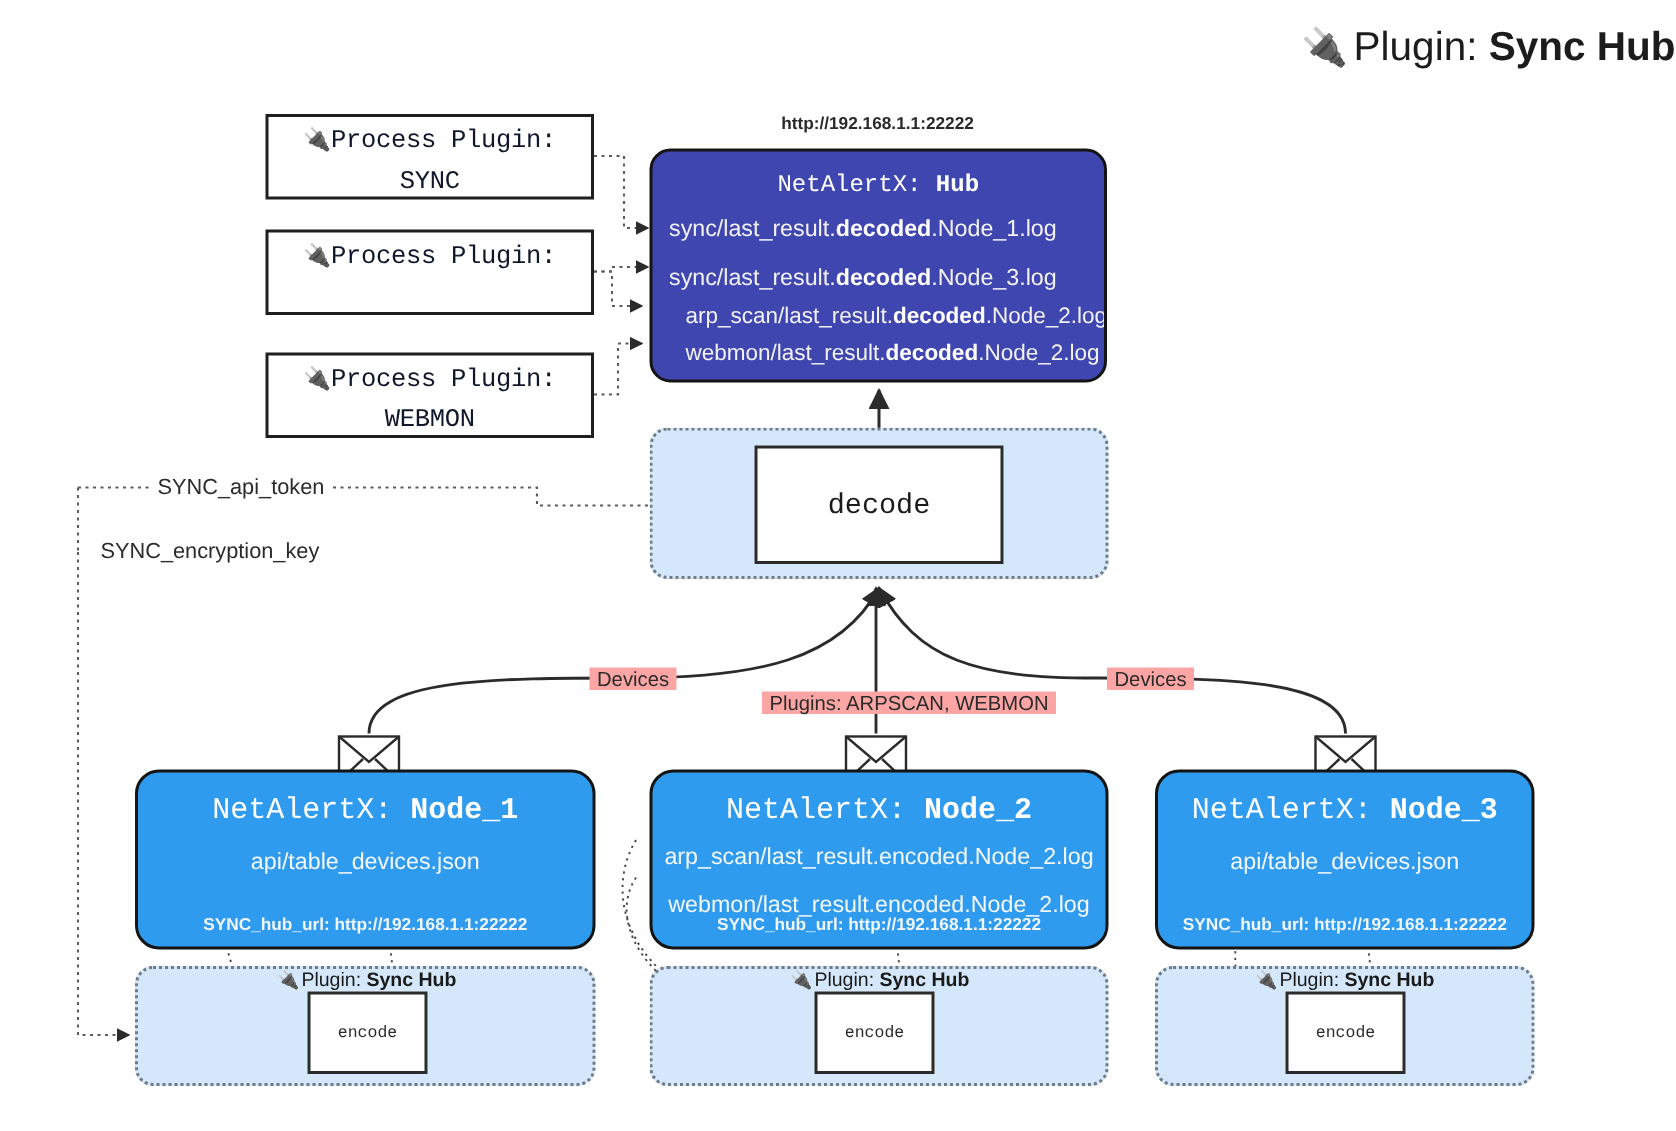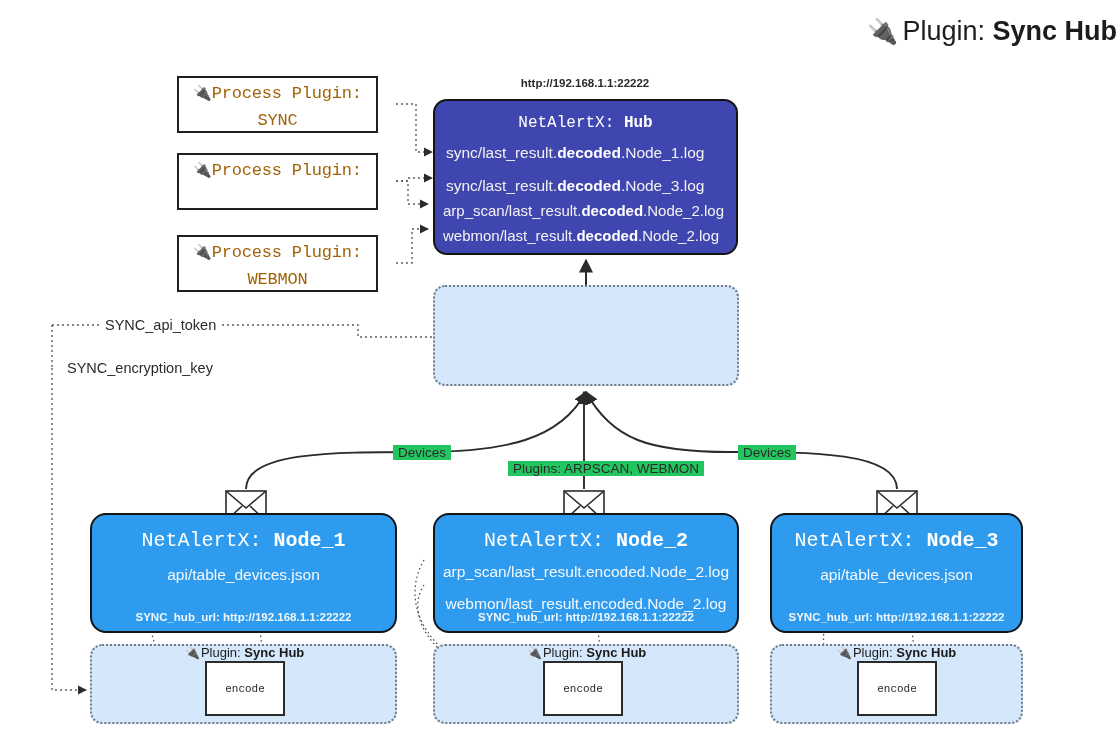--- a/index.html
+++ b/index.html
@@ -47,29 +47,29 @@
   #page-title .plug {
     font-size: 25px;
     margin-right: 4px;
   }
   #page-title .strong { font-weight: bold; }
 
   
   .proc-box {
     position: absolute;
     box-sizing: border-box;
-    width: 201px;
+    width: 219px;
     height: 57px;
     border: 2px solid #1f1f1f;
     background: #ffffff;
     font-family: "Liberation Mono", monospace;
     font-size: 17px;
     line-height: 27px;
     text-align: center;
-    color: #a16207;
+    color: #0f172a;
     padding-top: 2px;
     letter-spacing: -0.2px;
   }
   .proc-box .ln1 { display: block; white-space: nowrap; }
   .proc-box .ln2 { display: block; white-space: nowrap; }
   .proc-box .plug { font-family: "DejaVu Sans", sans-serif; font-size: 15px; }
   #proc-sync    { left: 177px; top: 76px; }
   #proc-arpscan { left: 177px; top: 153px; }
   #proc-webmon  { left: 177px; top: 235px; }
 
@@ -108,21 +108,21 @@
   #hub-box .hub-title .strong { font-weight: bold; }
   #hub-box .hub-line {
     margin-top: 8px;
     padding-left: 11px;
     font-size: 15.5px;
     line-height: 25px;
     white-space: nowrap;
     color: #f2f2f2;
   }
   #hub-box .hub-line b { font-weight: bold; color: #ffffff; }
-  #hub-box .hub-line.tight { margin-top: 0; padding-left: 8px; font-size: 15px; }
+  #hub-box .hub-line.tight { margin-top: 0; padding-left: 22px; font-size: 15px; }
 
   
   #decode-container {
     position: absolute;
     left: 433px;
     top: 285px;
     width: 306px;
     height: 101px;
     box-sizing: border-box;
     border: 2px dotted #6f7b85;
@@ -156,21 +156,21 @@
     white-space: nowrap;
   }
   #lbl-api-token      { left: 101px; top: 317px; }
   #lbl-encryption-key { left: 63px;  top: 360px; }
 
   
   .edge-label {
     position: absolute;
     font-size: 13.5px;
     color: #2b2b2b;
-    background: #22c55e;
+    background: #fca5a5;
     padding: 0 5px;
     white-space: nowrap;
   }
   #lbl-devices-left  { left: 393px; top: 445px; }
   #lbl-devices-right { left: 738px; top: 445px; }
   #lbl-plugins-mid   { left: 508px; top: 461px; }
 
   
   .node-box {
     position: absolute;
@@ -357,20 +357,21 @@
         <span>NetAlertX:</span>
         <span class="strong">Hub</span>
       </div>
       <div class="hub-line"><span>sync/last_result.</span><b>decoded</b><span>.Node_1.log</span></div>
       <div class="hub-line"><span>sync/last_result.</span><b>decoded</b><span>.Node_3.log</span></div>
       <div class="hub-line tight"><span>arp_scan/last_result.</span><b>decoded</b><span>.Node_2.log</span></div>
       <div class="hub-line tight"><span>webmon/last_result.</span><b>decoded</b><span>.Node_2.log</span></div>
     </div>
 
     <div id="decode-container"></div>
+    <div id="decode-box">decode</div>
 
     <div class="token-label" id="lbl-api-token">SYNC_api_token</div>
     <div class="token-label" id="lbl-encryption-key">SYNC_encryption_key</div>
 
     <div class="edge-label" id="lbl-devices-left">Devices</div>
     <div class="edge-label" id="lbl-devices-right">Devices</div>
     <div class="edge-label" id="lbl-plugins-mid">Plugins: ARPSCAN, WEBMON</div>
 
     <div class="node-box" id="node1-box">
       <div class="node-title">

